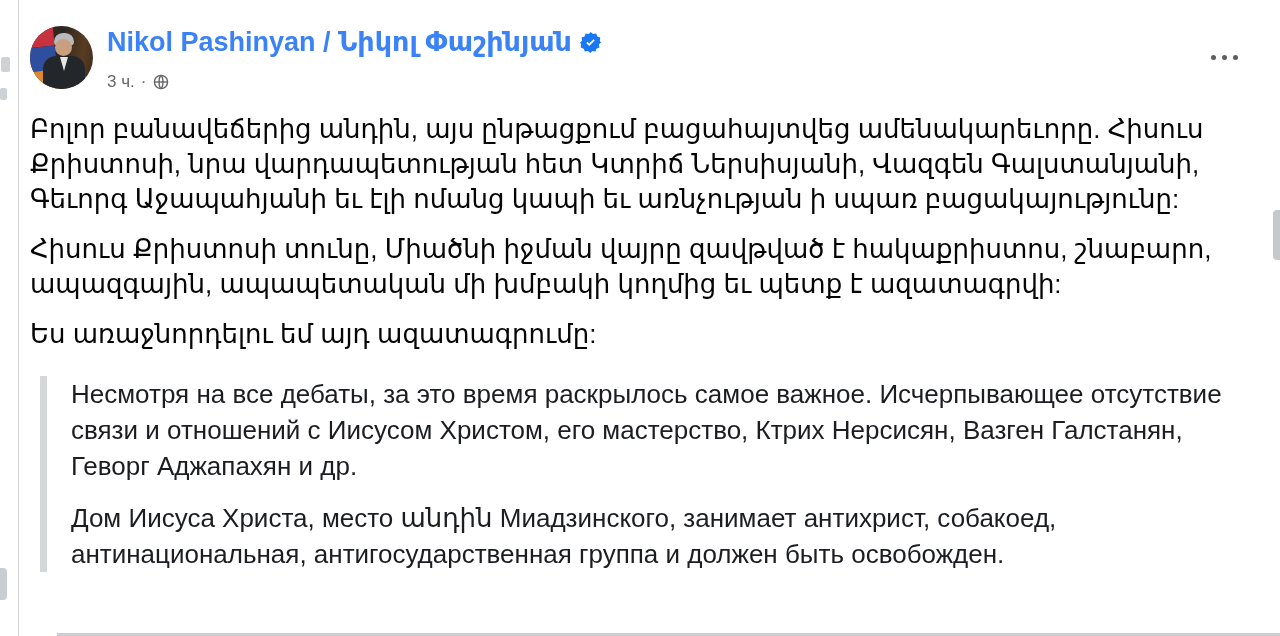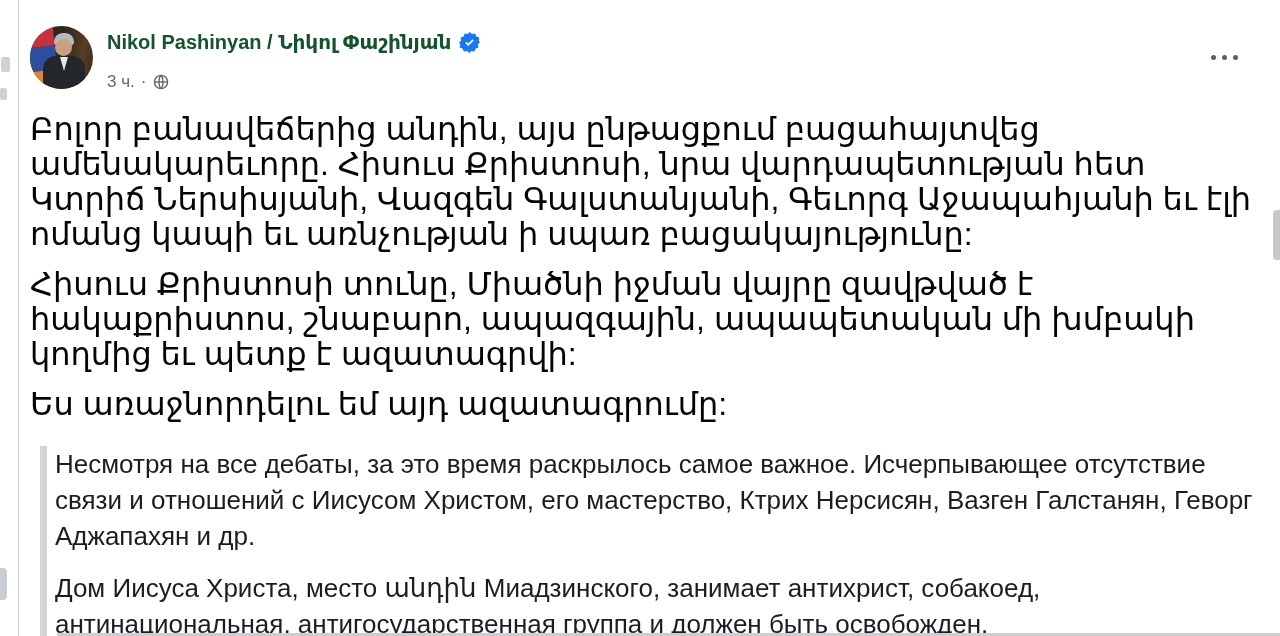--- a/index.html
+++ b/index.html
@@ -27,34 +27,34 @@
   .flag-blue   { height:24px; background:#2f4f9e; }
   .flag-orange { height:23px; background:#e0862c; }
   .person { position:absolute; left:12px; top:7px; width:44px; height:58px; }
   .person-hair { position:absolute; left:12px; top:0; width:20px; height:13px; border-radius:10px 10px 5px 5px; background:#b9babc; }
   .person-face { position:absolute; left:13px; top:6px; width:17px; height:17px; border-radius:50%; background:#c99f80; }
   .person-suit { position:absolute; left:1px; top:23px; width:42px; height:36px; border-radius:13px 13px 0 0; background:#23262b; }
   .person-shirt { position:absolute; left:18px; top:24px; width:8px; height:14px; background:#e8e6e2; clip-path:polygon(0 0,100% 0,50% 100%); }
 
   .header-text { padding-top:4px; }
   .author-row { display:flex; align-items:center; gap:8px; }
-  .author-name { font-size:20px; font-weight:700; color:#14532d; line-height:24px; cursor:pointer; }
+  .author-name { font-size:27px; font-weight:700; color:#3b82f6; line-height:24px; cursor:pointer; }
   .badge { width:21px; height:21px; display:inline-block; }
   .meta-row { margin-top:18px; display:flex; align-items:center; gap:6px; font-size:17px; color:#65676b; }
   .meta-row .timestamp { cursor:pointer; }
   .globe { width:16px; height:16px; display:inline-block; margin-left:1px; }
 
   
   .more-btn { position:absolute; right:38px; top:46px; display:flex; gap:6px; padding:9px 4px; cursor:pointer; }
   .more-btn .dot { width:5px; height:5px; border-radius:50%; background:#5b5e63; }
 
   
   .body { position:absolute; left:30px; top:112px; width:1224px; }
-  .para-arm { font-size:32px; line-height:35px; margin:0 0 15px 0; color:#050505; }
-  .quote-block { margin:24px 0 8px 10px; padding-left:8px; border-left:7px solid #d4d6da; }
+  .para-arm { font-size:26px; line-height:35px; margin:0 0 15px 0; color:#050505; }
+  .quote-block { margin:24px 0 8px 10px; padding-left:24px; border-left:7px solid #d4d6da; }
   .para-ru { font-size:26px; line-height:36px; margin:0 0 16px 0; color:#1b1d21; }
   .para-ru:last-child { margin-bottom:0; }
 
   .bottom-line { position:absolute; left:57px; right:0; bottom:0; height:3px; background:#ccced3; }
   .scroll-thumb { position:absolute; right:0; top:210px; width:7px; height:50px; background:#c6c8cc; border-radius:4px 0 0 4px; cursor:pointer; }
 </style>
 </head>
 <body>
 
 <div class="page">

